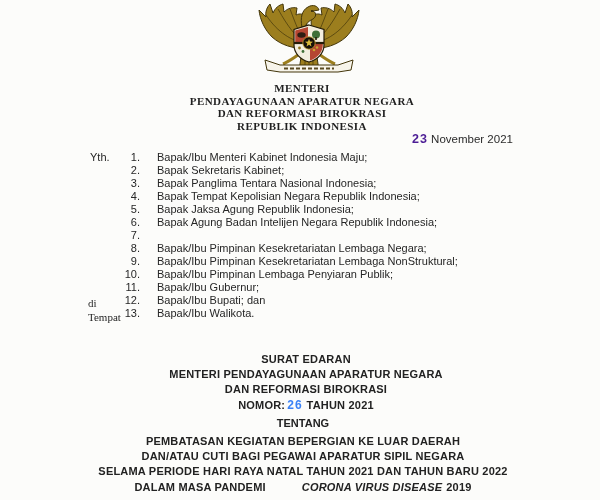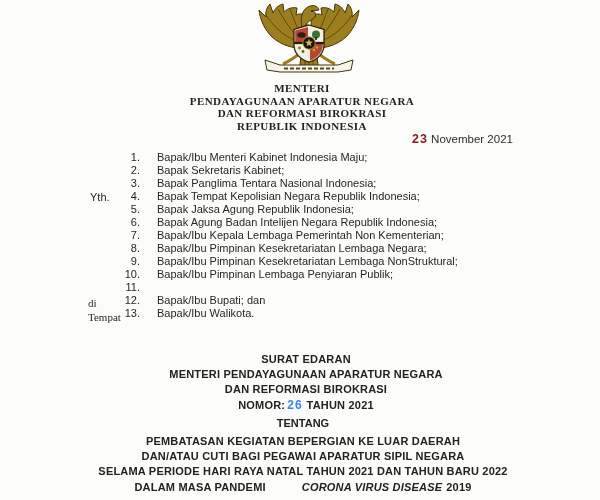--- a/index.html
+++ b/index.html
@@ -17,23 +17,23 @@
     left:2px;top:82px;width:600px;
     text-align:center;
     font-family:"Liberation Serif", serif;
     font-weight:bold;
     font-size:11px;line-height:12.6px;
     letter-spacing:.4px;
     color:#1f1f1f;
   }
   
   .date-line{left:412px;top:132px;font-size:11.5px;color:#2b2b2b;}
-  .hand{color:#7f1d1d;font-weight:bold;font-size:12.5px;letter-spacing:1px;}
+  .hand{color:#4c1d95;font-weight:bold;font-size:12.5px;letter-spacing:1px;}
   
-  .yth{left:90px;top:151px;font-size:11px;margin-top:40px;}
+  .yth{left:90px;top:151px;font-size:11px;}
   .recipients{left:118px;top:151px;font-size:11px;}
   .rcpt-row{display:flex;line-height:13px;height:13px;}
   .rcpt-num{display:inline-block;width:22px;text-align:right;flex:0 0 22px;}
   .rcpt-text{margin-left:17px;white-space:nowrap;}
   .place{left:88px;top:297px;font-size:11px;line-height:13.5px;font-family:Liberation Serif, serif;}
   
   .title-block{left:6px;top:352px;width:600px;text-align:center;
     font-weight:bold;font-size:11px;line-height:15.2px;letter-spacing:.2px;color:#222;}
   .tentang{left:3px;top:417px;width:600px;text-align:center;
     font-weight:bold;font-size:11px;color:#222;}
@@ -120,36 +120,36 @@
     <div class="rcpt-row">
         <span class="rcpt-num">5.</span>
         <span class="rcpt-text">Bapak Jaksa Agung Republik Indonesia;</span>
       </div>
     <div class="rcpt-row">
         <span class="rcpt-num">6.</span>
         <span class="rcpt-text">Bapak Agung Badan Intelijen Negara Republik Indonesia;</span>
       </div>
     <div class="rcpt-row">
         <span class="rcpt-num">7.</span>
-        <span class="rcpt-text">Bapak/Ibu Kepala Lembaga Pemerintah Non Kementerian;</span>
       </div>
     <div class="rcpt-row">
         <span class="rcpt-num">8.</span>
         <span class="rcpt-text">Bapak/Ibu Pimpinan Kesekretariatan Lembaga Negara;</span>
       </div>
     <div class="rcpt-row">
         <span class="rcpt-num">9.</span>
         <span class="rcpt-text">Bapak/Ibu Pimpinan Kesekretariatan Lembaga NonStruktural;</span>
       </div>
     <div class="rcpt-row">
         <span class="rcpt-num">10.</span>
         <span class="rcpt-text">Bapak/Ibu Pimpinan Lembaga Penyiaran Publik;</span>
       </div>
     <div class="rcpt-row">
         <span class="rcpt-num">11.</span>
+        <span class="rcpt-text">Bapak/Ibu Gubernur;</span>
       </div>
     <div class="rcpt-row">
         <span class="rcpt-num">12.</span>
         <span class="rcpt-text">Bapak/Ibu Bupati; dan</span>
       </div>
     <div class="rcpt-row">
         <span class="rcpt-num">13.</span>
         <span class="rcpt-text">Bapak/Ibu Walikota.</span>
       </div>
   </div>

